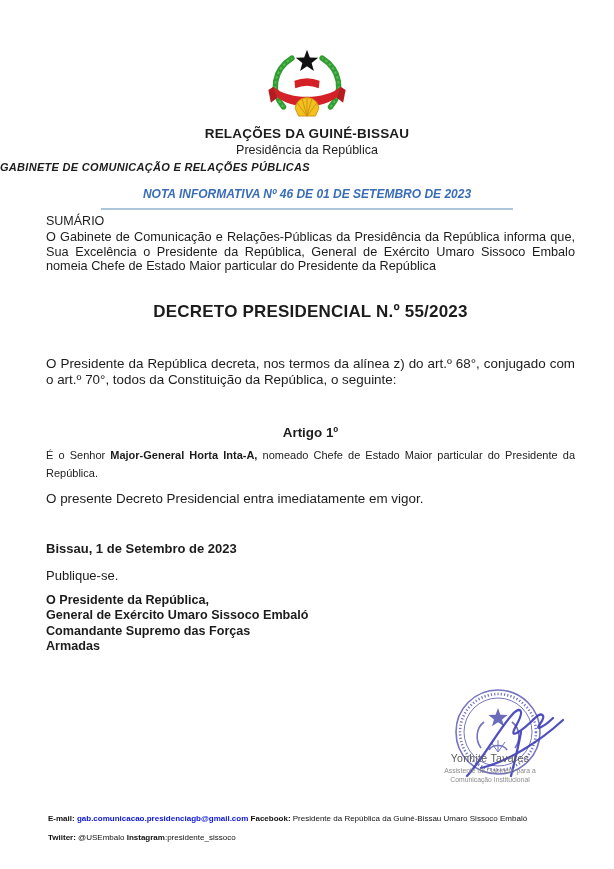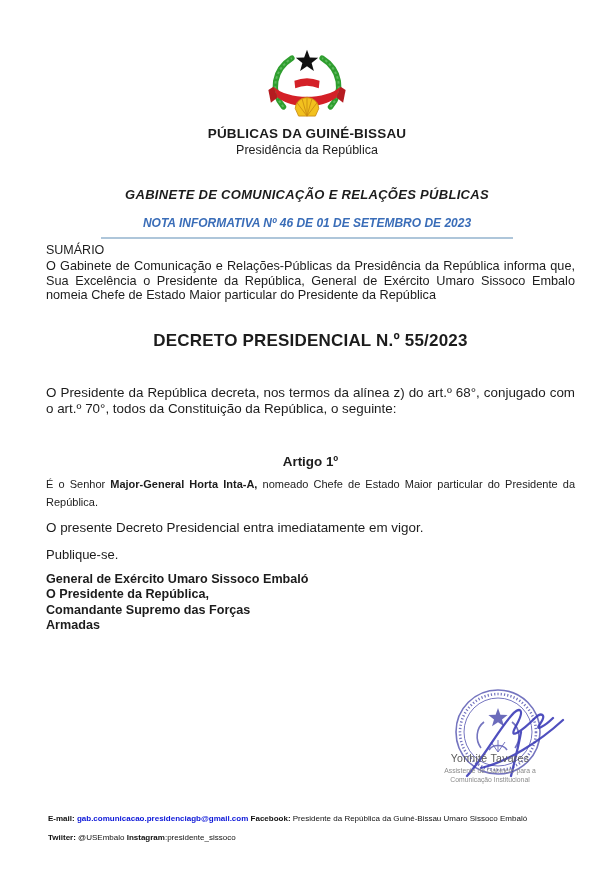--- a/index.html
+++ b/index.html
@@ -8,21 +8,21 @@
     width:614px;height:869px;
     background:#ffffff;
     font-family:"Liberation Sans", sans-serif;
     color:#1c1c1c;
     overflow:hidden;
   }
   .header{ text-align:center; padding-top:46px; }
   .emblem{ display:block; margin:0 auto; }
   .republic{ font-size:13.5px; font-weight:bold; letter-spacing:.2px; margin-top:2px; }
   .presidency{ font-size:12.5px; margin-top:2px; }
-  .office-line{ font-size:13px; font-weight:bold; font-style:italic; letter-spacing:.3px; margin-top:30px; text-align:center;}
+  .office-line{ font-size:11px; font-weight:bold; font-style:italic; letter-spacing:.3px; margin-top:4px; text-align:left;}
   .nota-line{ font-size:12px; font-weight:bold; font-style:italic; color:#3a6db8; margin-top:14px; text-align:center;}
   .rule{ width:412px; margin:7px auto 0 auto; border:0; border-top:2px solid #aec6da; }
   .body-col{ margin:0 39px 0 46px; }
   .summary-heading{ font-size:12.5px; font-weight:normal; margin-top:4px; }
   .summary-body{ font-size:12.7px; line-height:14.6px; text-align:justify; margin-top:2px; }
   .inicio{ font-size:12.7px; margin-top:12px; }
   .inicio b{ font-weight:bold; }
   .decree-title{ text-align:center; font-size:17px; font-weight:bold; margin-top:28px; letter-spacing:.2px;}
   .preamble{ font-size:13.4px; line-height:16px; text-align:justify; margin-top:34px; }
   .artigo{ text-align:center; font-size:13.4px; font-weight:bold; margin-top:37px; }
@@ -54,45 +54,46 @@
       <path d="M78,72 C94,54 90,28 68,14" fill="none" stroke="#2f9e2f" stroke-width="6.5" stroke-linecap="round"></path>
       <path d="M78,72 C94,54 90,28 68,14" fill="none" stroke="#5cb85c" stroke-width="2.4" stroke-dasharray="3 3"></path>
       <path d="M10,48 C28,64 72,64 90,48 L85,61 C68,75 32,75 15,61 Z" fill="#d42027"></path>
       <path d="M10,48 L15,61 L7,67 L4,52 Z" fill="#b51b20"></path>
       <path d="M90,48 L85,61 L93,67 L96,52 Z" fill="#b51b20"></path>
       <path d="M35,41 Q50,35 65,41 L64,50 Q50,44 36,50 Z" fill="#d42027"></path>
       <path d="M36,74 A14,13 0 0 1 64,74 L60,83 L40,83 Z" fill="#f2c11e" stroke="#c98a12" stroke-width="1"></path>
       <path d="M50,83 L38,67 M50,83 L44,62 M50,83 L50,60 M50,83 L56,62 M50,83 L62,67" stroke="#c98a12" stroke-width="1" fill="none"></path>
       <path d="M50,4 L53.4,13.3 L63.3,13.7 L55.5,19.8 L58.2,29.3 L50,23.8 L41.8,29.3 L44.5,19.8 L36.7,13.7 L46.6,13.3 Z" fill="#111111"></path>
     </svg>
-    <div class="republic">PÚBLICAS DA GUINÉ-BISSAU</div>
+    <div class="republic">RELAÇÕES DA GUINÉ-BISSAU</div>
     <div class="presidency">Presidência da República</div>
     <div class="office-line">GABINETE DE COMUNICAÇÃO E RELAÇÕES PÚBLICAS</div>
     <div class="nota-line">NOTA INFORMATIVA Nº 46 DE  01 DE SETEMBRO DE 2023</div>
     <hr class="rule">
   </div>
 
   <div class="body-col">
     <div class="summary-heading">SUMÁRIO</div>
     <div class="summary-body">O Gabinete de Comunicação e Relações-Públicas da Presidência da República informa que, Sua Excelência o Presidente da República, General de Exército Umaro Sissoco Embalo nomeia Chefe de Estado Maior particular do Presidente da República</div>
 
     <div class="decree-title">DECRETO PRESIDENCIAL N.º 55/2023</div>
 
     <div class="preamble">O Presidente da República decreta, nos termos da alínea z) do art.º 68°, conjugado com o art.º 70°, todos da Constituição da República, o seguinte:</div>
 
     <div class="artigo">Artigo 1º</div>
     <div class="art-body"><span>É o Senhor </span><b>Major-General Horta Inta-A,</b><span> nomeado Chefe de Estado Maior particular do Presidente da República.</span></div>
 
     <div class="art2-body">O presente Decreto Presidencial entra imediatamente em vigor.</div>
 
+    <div class="dateline">Bissau, 1 de Setembro de 2023</div>
     <div class="publique">Publique-se.</div>
 
     <div class="sig-block">
+      <div>O Presidente da República,</div>
       <div>General de Exército Umaro Sissoco Embaló</div>
-      <div>O Presidente da República,</div>
       <div>Comandante Supremo das Forças</div>
       <div>Armadas</div>
     </div>
   </div>
 
   <div class="stamp-area">
     <svg class="stamp-svg" width="160" height="118" viewBox="0 0 160 118">
       <g opacity="0.75" stroke="#4646aa" fill="none">
         <circle cx="75" cy="52" r="42" stroke-width="1.6"></circle>
         <circle cx="75" cy="52" r="34" stroke-width="1"></circle>

